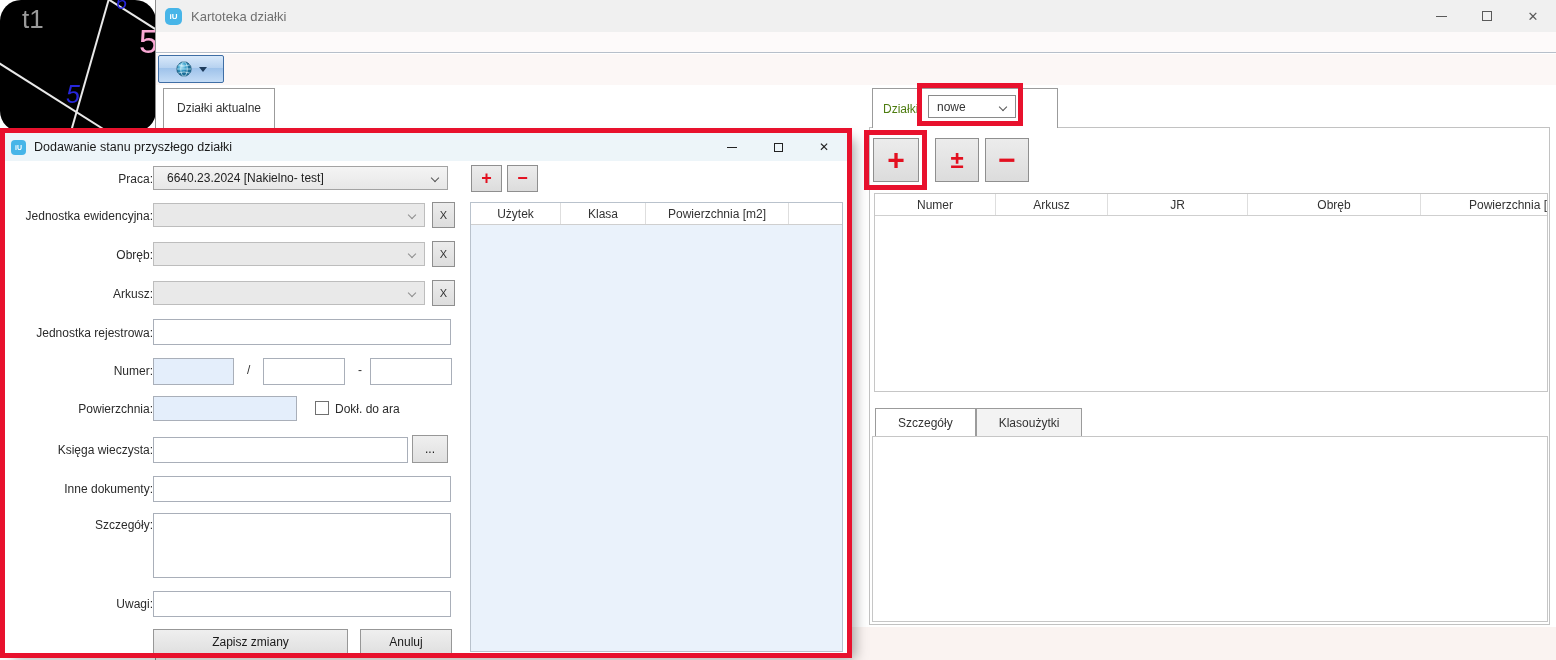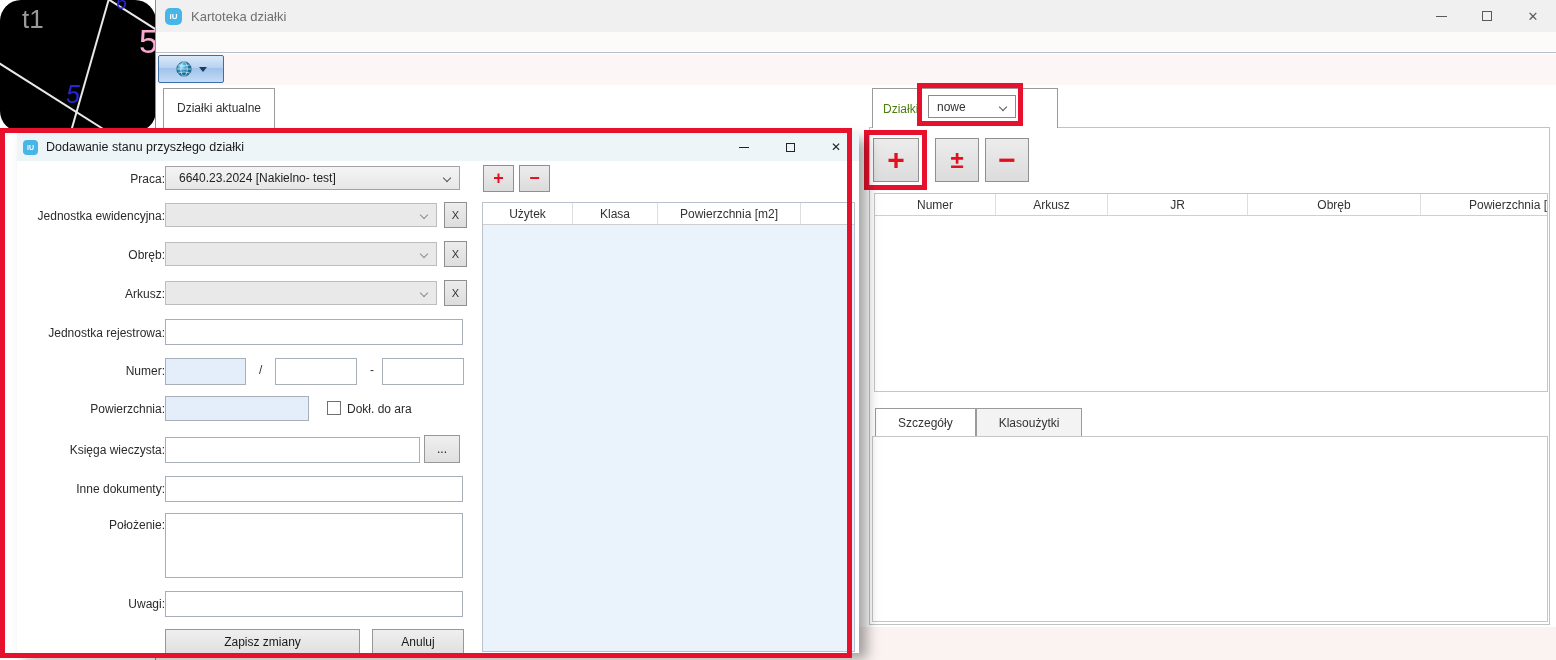--- a/index.html
+++ b/index.html
@@ -48,21 +48,21 @@
   .th { display:flex; align-items:center; justify-content:center; border-right:1px solid #dedede; color:#333; overflow:hidden; white-space:nowrap; flex:none; }
 
   #rp-tabs { left:875px; top:408px; z-index:3; display:flex; align-items:flex-end; }
   .sub-tab { height:29px; padding:0 22px; display:flex; align-items:center; border:1px solid #9b9b9b; background:#f3f3f3; }
   .sub-tab.active { background:#fff; border-bottom:1px solid #fff; }
   #rp-detail { left:872px; top:436px; width:676px; height:186px; border:1px solid #c6c6c6; background:#fff; z-index:3; }
 
   #statusstrip { left:156px; top:627px; width:1400px; height:33px; background:#faf3f1; z-index:2; }
 
   
-  #dialog { left:5px; top:133px; width:842px; height:520px; background:#fff; z-index:10; box-shadow:8px 6px 12px rgba(0,0,0,.35);margin-left:12px; }
+  #dialog { left:5px; top:133px; width:842px; height:520px; background:#fff; z-index:10; box-shadow:8px 6px 12px rgba(0,0,0,.35); }
   #dlg-titlebar { position:absolute; left:0; top:0; width:100%; height:28px; background:#edf5f9; display:flex; align-items:center; }
   .dlg-icon { width:15px; height:15px; margin-left:6px; border-radius:4px; background:#47b5e8; color:#fff; font-weight:bold; font-size:7px; display:flex; align-items:center; justify-content:center; }
   #dlg-titlebar .title { margin-left:8px; color:#1a1a1a; font-size:12.5px; }
   .dlg-controls { position:absolute; right:0; top:0; height:28px; display:flex; }
   .dlg-btn { width:46px; height:28px; display:flex; align-items:center; justify-content:center; }
   .dglyph-min { width:10px; border-top:1px solid #222; }
   .dglyph-max { width:9px; height:9px; border:1px solid #222; }
   .dglyph-close { font-size:12px; color:#222; }
 
   .frm-label { position:absolute; left:8px; width:140px; text-align:right; color:#2b2b2b; }
@@ -258,21 +258,21 @@
 
     <span class="frm-label" style="top:310px">Księga wieczysta:</span>
     <input class="txt" style="left: 148px; top: 304px; width: 255px; height: 26px;" value="">
     <div class="btn" style="left:407px;top:302px;width:36px;height:28px">
         <span>...</span>
       </div>
 
     <span class="frm-label" style="top:349px">Inne dokumenty:</span>
     <input class="txt" style="left: 148px; top: 343px; width: 298px; height: 26px;" value="">
 
-    <span class="frm-label" style="top:385px">Położenie:</span>
+    <span class="frm-label" style="top:385px">Szczegóły:</span>
     <textarea class="txt" style="left: 148px; top: 380px; width: 298px; height: 65px; resize: none;"></textarea>
 
     <span class="frm-label" style="top:464px">Uwagi:</span>
     <input class="txt" style="left: 148px; top: 458px; width: 298px; height: 26px;" value="">
 
     <div class="btn" style="left:148px;top:496px;width:195px;height:25px">
         <span>Zapisz zmiany</span>
       </div>
     <div class="btn" style="left:355px;top:496px;width:92px;height:25px">
         <span>Anuluj</span>

